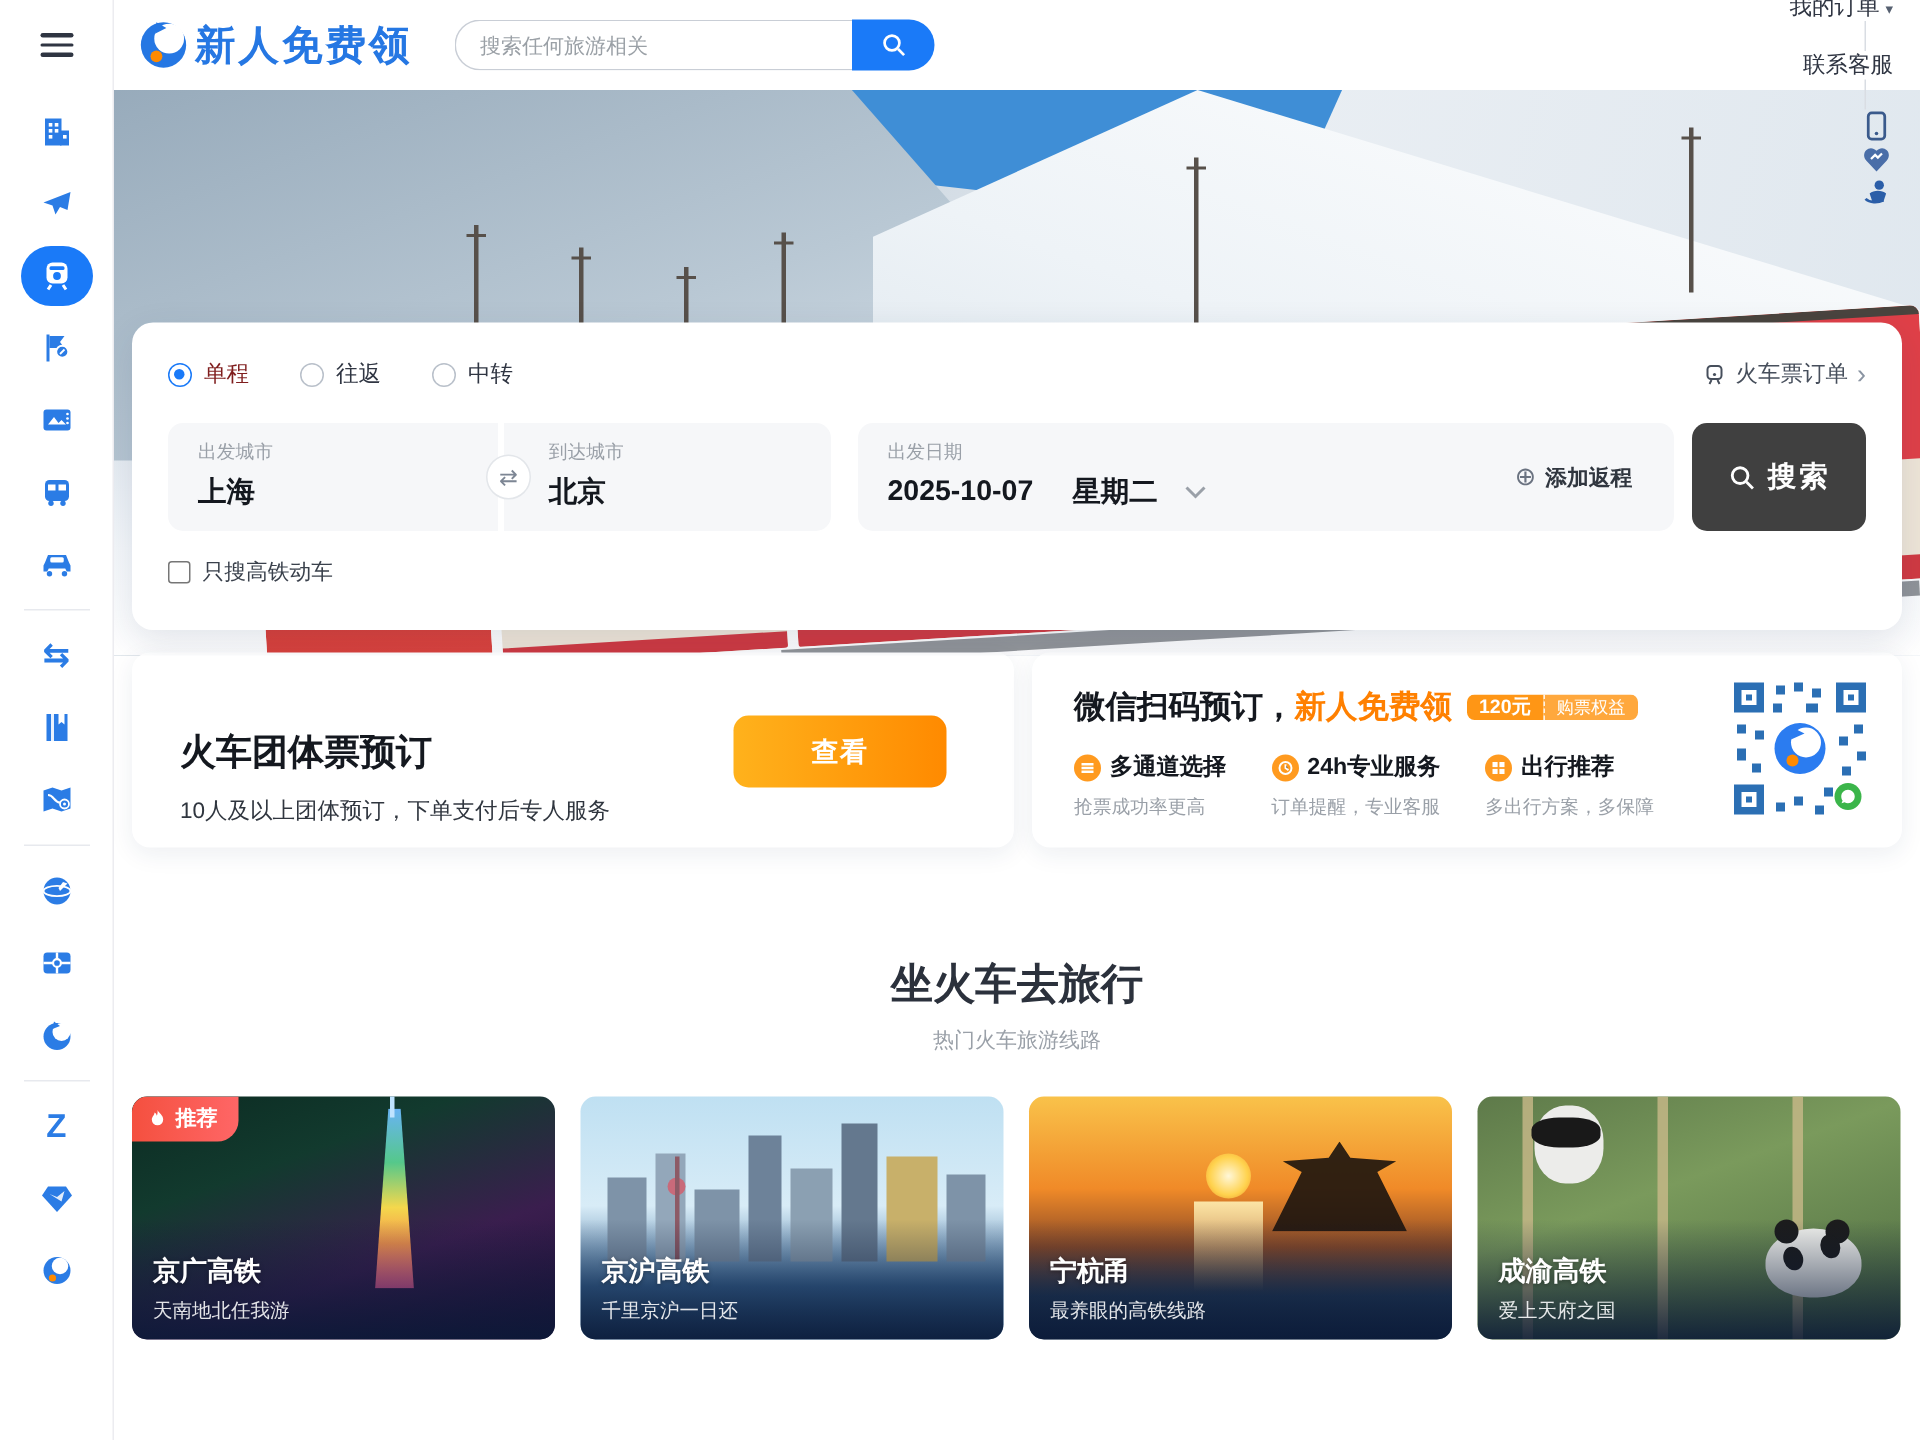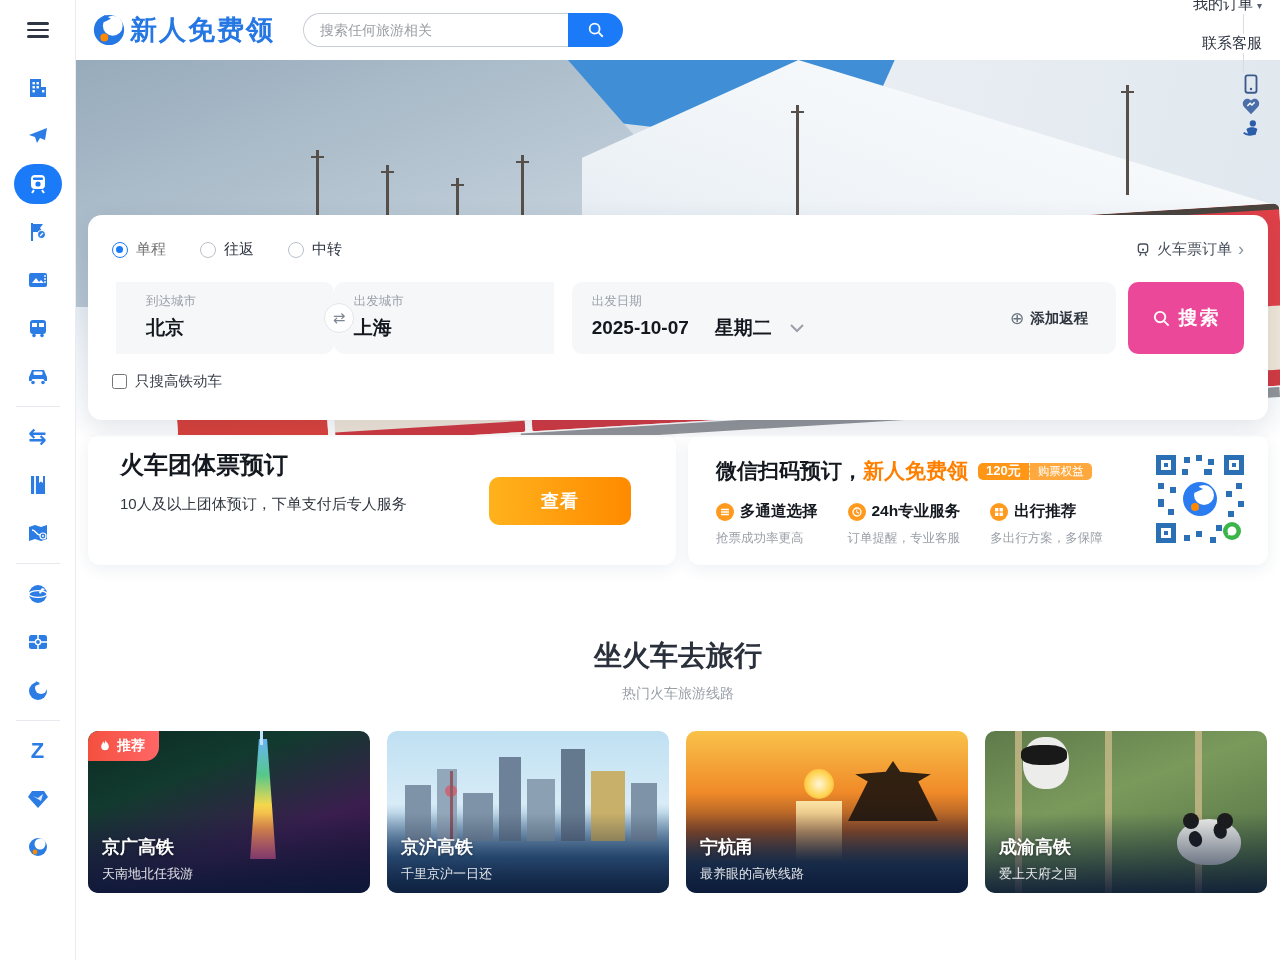--- a/index.html
+++ b/index.html
@@ -74,51 +74,51 @@
     transform:rotate(-3.5deg); transform-origin:100% 100%; opacity:.55; }
 
   
   .booking { position:absolute; left:12px; top:155px; width:1180px; height:205px; background:#fff;
     border-radius:14px; box-shadow:0 8px 24px rgba(30,50,90,.12); z-index:5; padding:24px; }
   .bk-row1 { display:flex; align-items:center; }
   .radio-item { display:flex; align-items:center; margin-right:34px; cursor:pointer; font-size:15px; color:#2f3542; }
   .radio { width:16px; height:16px; border:1.5px solid #b9c0ca; border-radius:50%; margin-right:8px; position:relative; }
   .radio.sel { border-color:#1a7af8; }
   .radio.sel::after { content:""; position:absolute; left:3px; top:3px; width:7px; height:7px; border-radius:50%; background:#1a7af8; }
-  .radio-item.sel-label { color:#737373; }
+  .radio-item.sel-label { color:#7f1d1d; }
   .orders-link { margin-left:auto; display:flex; align-items:center; font-size:15px; color:#474f5c; cursor:pointer; }
   .orders-link svg { width:16px; height:16px; margin-right:6px; }
   .orders-link .chev { font-size:18px; color:#8a94a2; margin-left:6px; }
   .bk-fields { display:flex; margin-top:22px; height:72px; }
   .field { background:#f6f7f9; border-radius:10px; padding:11px 20px; cursor:pointer; }
   .field .lab { font-size:12.5px; color:#9aa0a8; }
   .field .val { font-size:19px; font-weight:700; color:#14181f; margin-top:5px; }
   .f-from { width:220px; border-radius:10px 0 0 10px; }
   .f-to { width:218px; border-radius:0 10px 10px 0; margin-left:4px; padding-left:30px; }
   .swap { position:absolute; left:236px; top:88px; width:30px; height:30px; border-radius:50%;
     background:#fff; border:1px solid #e3e6ea; display:flex; align-items:center; justify-content:center;
     color:#7d8694; font-size:15px; cursor:pointer; z-index:6; }
   .f-date { width:545px; margin-left:18px; display:flex; align-items:flex-start; position:relative; }
   .f-date .left .val { display:flex; align-items:center; }
   .f-date .week { margin-left:26px; }
   .f-date .chev { margin-left:18px; display:inline-flex; }
   .add-return { position:absolute; right:28px; top:26px; display:flex; align-items:center;
     font-size:14.5px; font-weight:700; color:#30363f; cursor:pointer; }
   .add-return .plus { font-size:17px; font-weight:400; color:#6a7280; margin-right:6px; }
-  .go-search { width:116px; height:72px; margin-left:12px; background:#ec4899; border:none; border-radius:10px;
+  .go-search { width:116px; height:72px; margin-left:12px; background:#404040; border:none; border-radius:10px;
     color:#fff; font-size:19px; font-weight:700; display:flex; align-items:center; justify-content:center;
     cursor:pointer; letter-spacing:2px; }
   .go-search svg { margin-right:8px; }
   .bk-check { margin-top:18px; display:flex; align-items:center; font-size:14.5px; color:#3a414c; }
   .bk-check input { width:15px; height:15px; margin-right:8px; accent-color:#1a7af8; cursor:pointer; }
 
   
   .promos { display:flex; margin:0 12px; margin-top:-2px; gap:12px; position:relative; z-index:4; }
   .promo { background:#fff; border-radius:12px; box-shadow:0 4px 16px rgba(30,50,90,.08); height:130px; }
-  .promo-a { width:588px; padding:14px 36px 0 32px; position:relative; }
+  .promo-a { width:588px; padding:50px 36px 0 32px; position:relative; }
   .promo-a h2 { font-size:24px; font-weight:800; color:#14181f; }
   .promo-a .sub { font-size:15px; color:#30363f; margin-top:14px; }
   .view-btn { position:absolute; right:45px; top:42px; width:142px; height:48px; border:none; border-radius:10px;
     background:linear-gradient(90deg,#ffb21c,#ff8a00); color:#fff; font-size:18px; font-weight:800;
     cursor:pointer; letter-spacing:1px; }
   .promo-b { width:580px; padding:22px 20px 0 28px; position:relative; }
   .wc-title { display:flex; align-items:center; }
   .wc-title .t1 { font-size:21px; font-weight:800; color:#14181f; }
   .wc-title .t2 { font-size:21px; font-weight:800; color:#ff8000; }
   .wc-badge { display:flex; margin-left:10px; height:17px; border-radius:5px; overflow:hidden; cursor:pointer; }
@@ -462,27 +462,27 @@
               <rect x="5" y="3" width="14" height="13" rx="3.5" fill="none" stroke="#474f5c" stroke-width="2"></rect>
               <circle cx="12" cy="11.5" r="1.6" fill="#474f5c"></circle>
               <path stroke="#474f5c" stroke-width="2" d="m9 17-2 4M15 17l2 4"></path>
             </svg>
           <span>火车票订单</span>
           <span class="chev">›</span>
         </span>
       </div>
 
       <div class="bk-fields">
+        <div class="field f-from">
+          <div class="lab">出发城市</div>
+          <div class="val">上海</div>
+        </div>
         <div class="field f-to">
           <div class="lab">到达城市</div>
           <div class="val">北京</div>
-        </div>
-        <div class="field f-from">
-          <div class="lab">出发城市</div>
-          <div class="val">上海</div>
         </div>
         <div class="field f-date">
           <div class="left">
             <div class="lab">出发日期</div>
             <div class="val">
               <span>2025-10-07</span>
               <span class="week">星期二</span>
               <span class="chev">
                 <svg width="14" height="9" viewBox="0 0 14 9">
                     <path d="m1 1 6 6 6-6" fill="none" stroke="#9aa0a8" stroke-width="2"></path>

